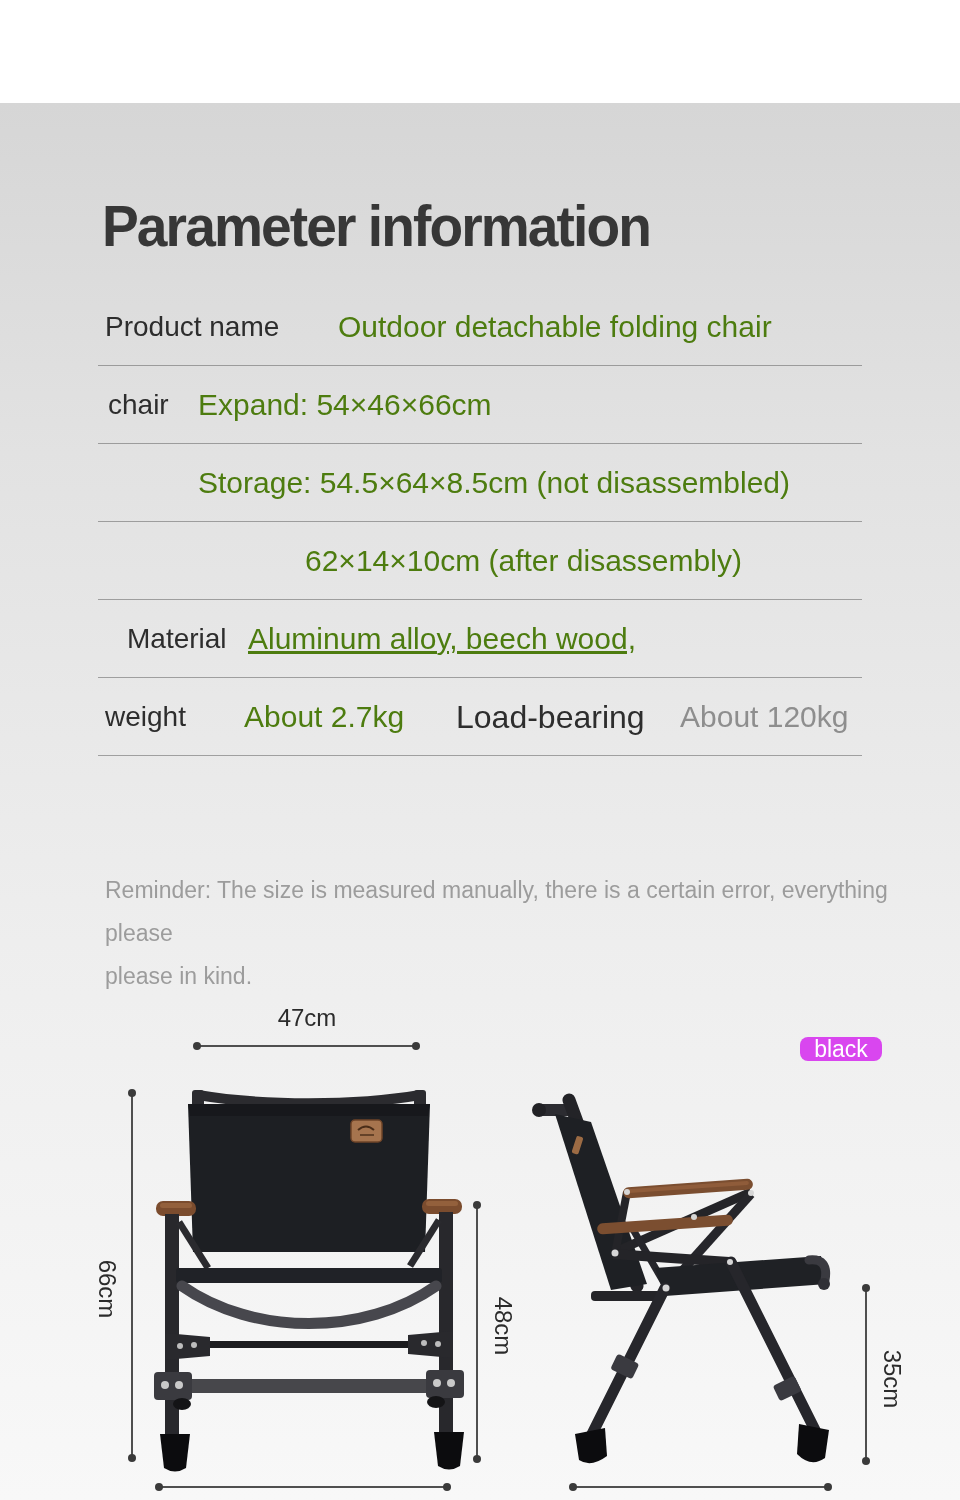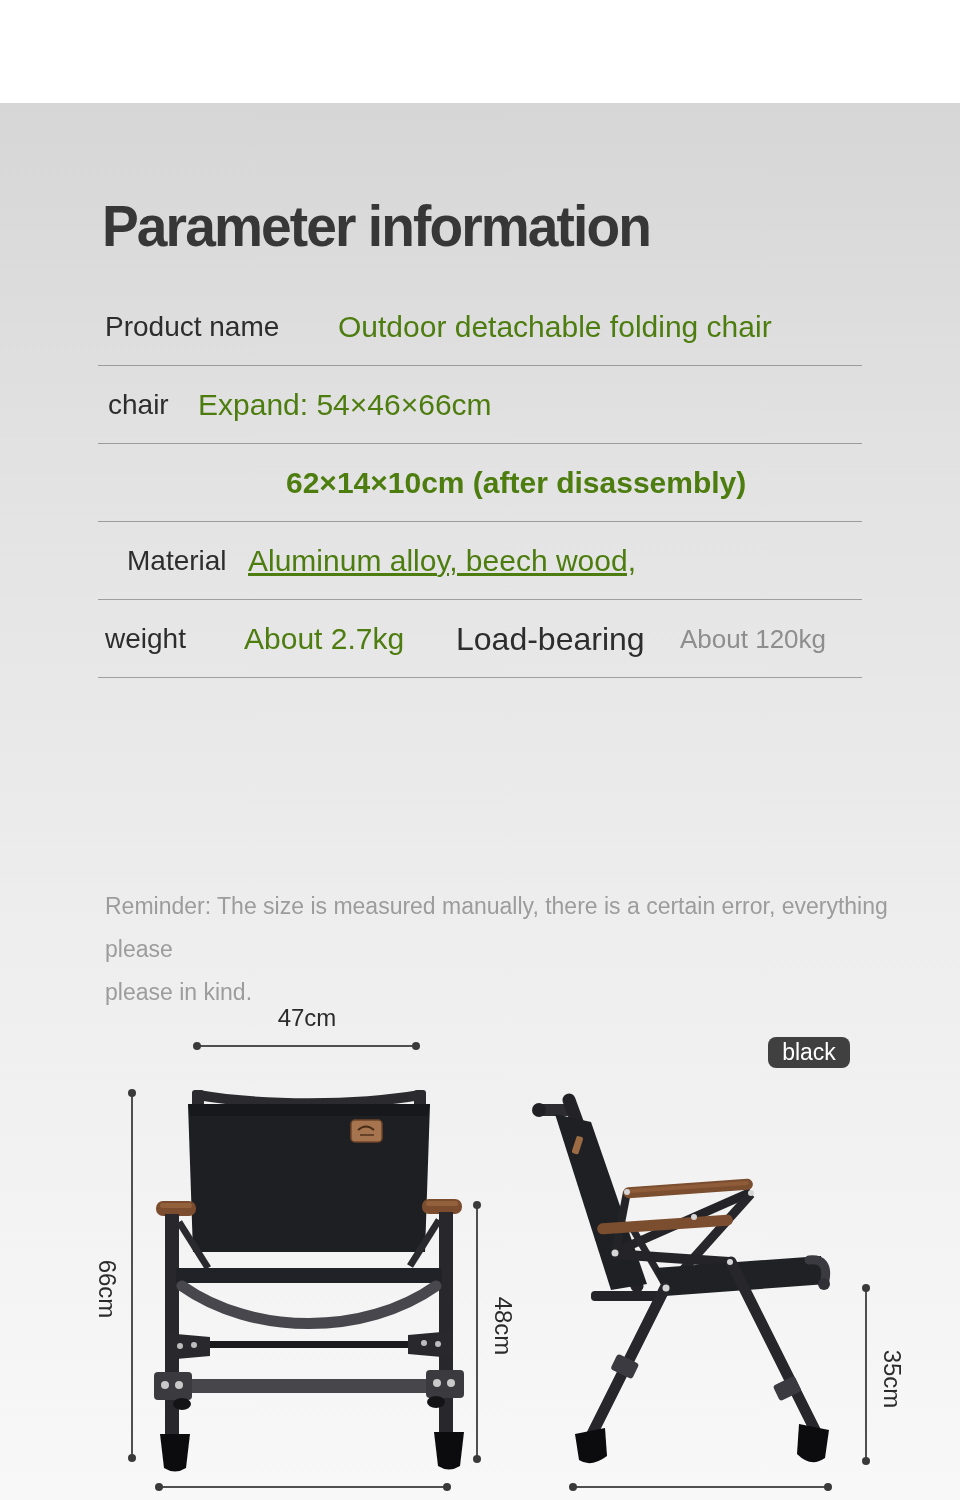--- a/index.html
+++ b/index.html
@@ -23,30 +23,30 @@
   }
   
   .spec { position:absolute; left:98px; top:288px; width:764px;text-align:right; }
   .srow { position:relative; height:78px; border-bottom:1px solid rgba(110,110,110,0.6); }
   .srow span { position:absolute; top:50%; transform:translateY(-50%); white-space:nowrap; }
   .sl  { font-size:28px; color:#2d2d2d; }
   .sv  { font-size:30px; color:#4d7c0f; }
   .r1 .sl{left:7px;}  .r1 .sv{left:240px;}
   .r2 .sl{left:10px;} .r2 .sv{left:100px;}
   .r3 .sv{left:100px;}
-  .r4 .sv{left:188px;font-weight:bold;}
+  .r4 .sv{left:207px;}
   .r5 .sl{left:7px;margin-left:22px;}  .r5 .sv{left:150px;text-decoration:underline;}
   .r6 .sv{left:150px;}
   .r7 .sl{left:7px;}  .r7 .sv{left:146px;}
   .r7 .sl2{left:358px; font-size:32px; color:#2d2d2d;}
-  .r7 .sv2{left:582px; font-size:26px; color:#8e8e8e;}
+  .r7 .sv2{left:582px; font-size:30px; color:#8e8e8e;}
   
   .reminder {
     position:absolute; left:105px; top:869px; width:790px;
-    font-size:23px; color:#9c9c9c; line-height:43px;margin-top:16px;
+    font-size:23px; color:#9c9c9c; line-height:43px;
   }
   .reminder span { display:block; }
   
   .dline { position:absolute; background:#4f4f4f; }
   .dline.h { height:2px; }
   .dline.v { width:2px; }
   .dline::before, .dline::after {
     content:''; position:absolute; width:8px; height:8px;
     border-radius:50%; background:#3a3a3a;
   }
@@ -63,22 +63,22 @@
   .dim-label {
     position:absolute; font-size:24px; color:#2b2b2b;
     text-align:center; white-space:nowrap;
   }
   .lab47 { left:262px; top:1004px; width:90px; }
   .lab66 { left:76px;  top:1275px; width:62px; transform:rotate(90deg); }
   .lab48 { left:472px; top:1312px; width:62px; transform:rotate(90deg); }
   .lab35 { left:860px; top:1365px; width:64px; transform:rotate(90deg); }
   
   .color-badge {
-    position:absolute; left:768px; top:1037px; width:82px; height:31px;
-    background:#404040; border-radius:8px; color:#ffffff;
+    position:absolute; left:800px; top:1037px; width:82px; height:24px;
+    background:#d946ef; border-radius:8px; color:#ffffff;
     font-size:23px; display:flex; align-items:center; justify-content:center;
   }
   
   .chair-front { position:absolute; left:148px; top:1082px; }
   .chair-side  { position:absolute; left:527px; top:1088px; }
 </style>
 </head>
 <body>
 
 <div class="bg-panel"></div>
@@ -86,20 +86,23 @@
 <div class="page-title">Parameter information</div>
 
 <div class="spec">
   <div class="srow r1">
     <span class="sl">Product name</span>
     <span class="sv">Outdoor detachable folding chair</span>
   </div>
   <div class="srow r2">
     <span class="sl">chair</span>
     <span class="sv">Expand: 54×46×66cm</span>
+  </div>
+  <div class="srow r3">
+    <span class="sv">Storage: 54.5×64×8.5cm (not disassembled)</span>
   </div>
   <div class="srow r4">
     <span class="sv">62×14×10cm (after disassembly)</span>
   </div>
   <div class="srow r5">
     <span class="sl">Material</span>
     <span class="sv">Aluminum alloy, beech wood,</span>
   </div>
   <div class="srow r7">
     <span class="sl">weight</span>

